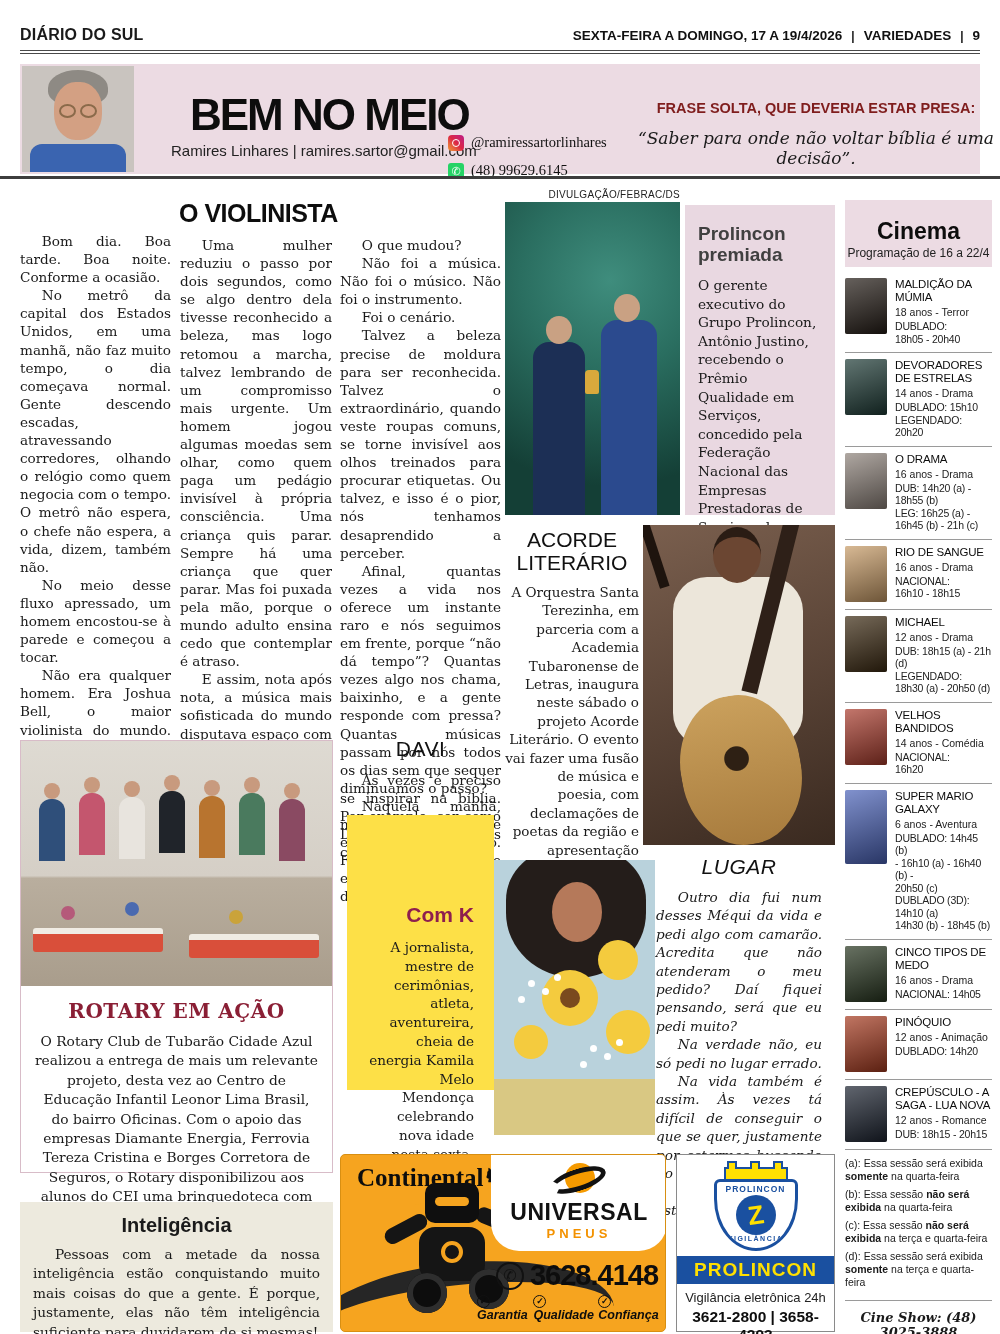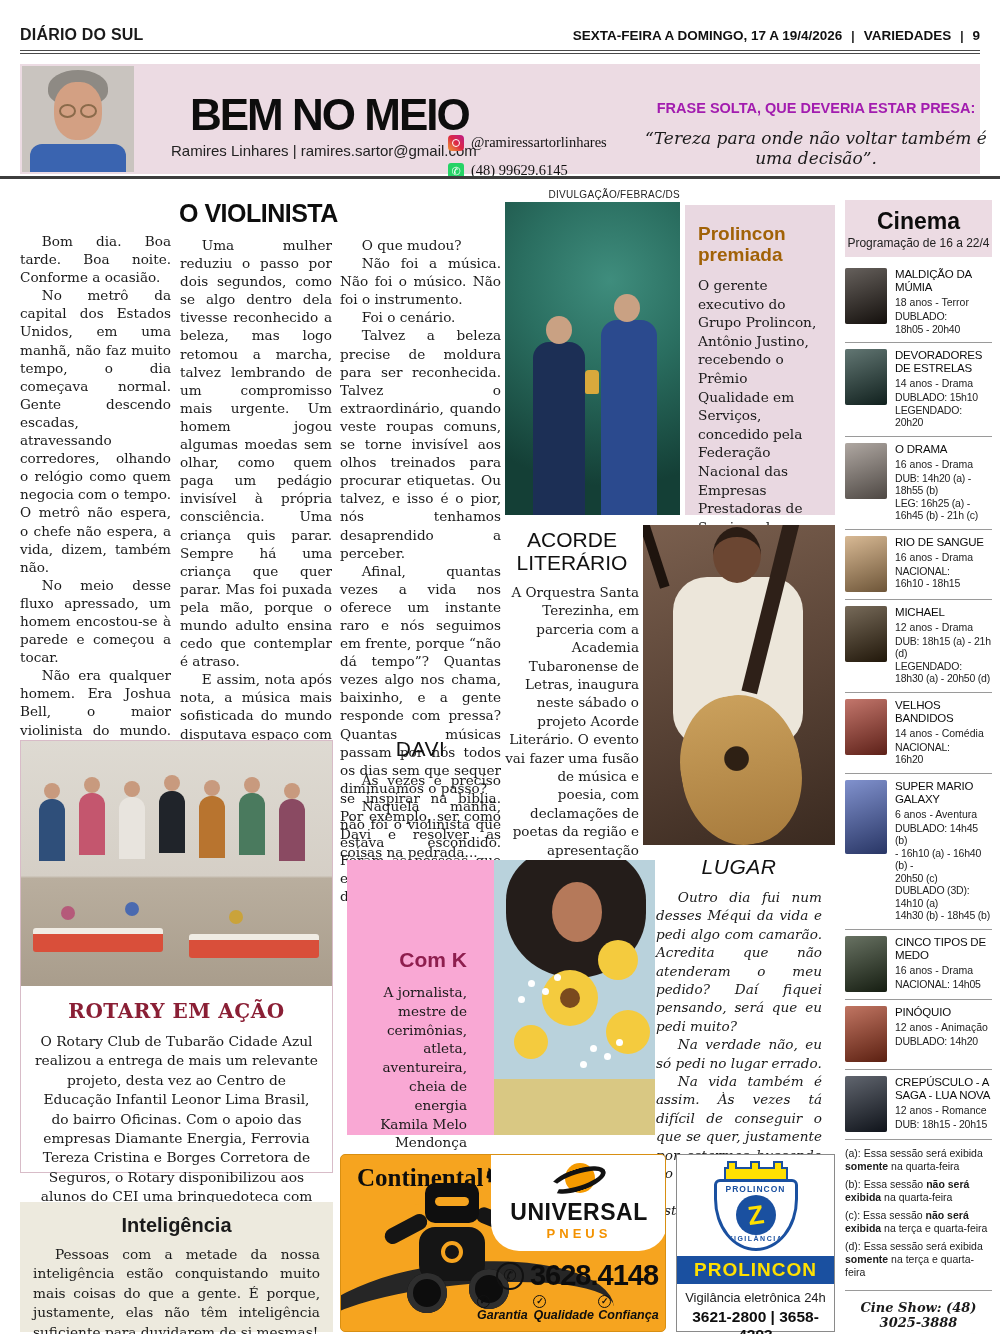--- a/index.html
+++ b/index.html
@@ -27,21 +27,21 @@
   .agl1 { left:37px; } .agl2 { left:58px; }
   .ashirt { position:absolute; left:8px; bottom:0; width:96px; height:28px; background:#3a64b0; border-radius:12px 12px 0 0; }
   .mh-title { position:absolute; left:150px; top:26px; font-family:"Liberation Sans",sans-serif; font-weight:700; font-size:44px; letter-spacing:-2px; color:#0d0d0d;margin-left:20px; }
   .mh-byline { position:absolute; left:151px; top:78px; font-family:"Liberation Sans",sans-serif; font-size:15px; color:#222; }
   .contacts { position:absolute; left:428px; top:28px; font-family:Liberation Serif, serif; font-size:14.5px; color:#111;margin-top:42px; }
   .c-row { display:flex; align-items:center; gap:7px; margin-bottom:11px; }
   .ig-icon { width:16px; height:16px; border-radius:4px; background:linear-gradient(45deg,#f09433,#e6683c,#dc2743,#cc2366,#bc1888); position:relative; flex:none; }
   .ig-icon i { position:absolute; left:4px; top:4px; width:8px; height:8px; border:1.5px solid #fff; border-radius:50%; }
   .wa-icon { width:16px; height:16px; border-radius:3px; background:#25d366; color:#fff; font-size:11px; line-height:16px; text-align:center; flex:none; font-style:normal; }
   .frase { position:absolute; left:615px; top:36px; width:362px; text-align:center; }
-  .frase-label { font-family:"Liberation Sans",sans-serif; font-weight:700; font-size:14.5px; color:#a21caf; }
+  .frase-label { font-family:"Liberation Sans",sans-serif; font-weight:700; font-size:14.5px; color:#7f1d1d; }
   .frase-quote { margin-top:12px; font-style:italic; font-size:17px; color:#1a1a1a; }
 
   
   .headline { position:absolute; left:179px; top:199px; width:325px; font-family:"Liberation Sans",sans-serif; font-weight:700; font-size:25px; letter-spacing:-.5px; color:#0d0d0d; }
   .col { position:absolute; font-size:13.6px; line-height:18.1px; text-align:justify; }
   .col p { text-indent:1.6em; }
   .col1 { left:20px;  top:232px; width:151px; }
   .col2 { left:180px; top:236px; width:152px; }
   .col3 { left:340px; top:236px; width:161px; }
 
@@ -54,21 +54,21 @@
   .award-cap { position:absolute; left:505px; top:189px; width:175px; text-align:right; font-family:"Liberation Sans",sans-serif; font-size:10px; letter-spacing:.3px; color:#222; }
   .award-photo { position:absolute; left:505px; top:202px; width:175px; height:313px; background:radial-gradient(circle at 60% 25%, #3f8d7d 0%, #2a6e60 35%, #143f36 80%); overflow:hidden; }
   .man { position:absolute; border-radius:16px 16px 0 0; }
   .man::before { content:""; position:absolute; top:-26px; left:13px; width:26px; height:28px; border-radius:50%; background:#c9a183; }
   .man1 { left:28px; top:140px; width:52px; height:180px; background:#1c2f55; }
   .man2 { left:96px; top:118px; width:56px; height:200px; background:#2b4a8e; }
   .troph { position:absolute; left:80px; top:168px; width:14px; height:24px; background:#d9a93c; border-radius:4px 4px 2px 2px; box-shadow:0 26px 0 -8px #b8892e; }
 
   
   .pnews { position:absolute; left:685px; top:205px; width:150px; height:310px; background:#e9d8e1; padding:18px 13px; }
-  .pnews h3 { font-family:"Liberation Sans",sans-serif; font-weight:700; font-size:19px; line-height:21px; color:#a16207; }
+  .pnews h3 { font-family:"Liberation Sans",sans-serif; font-weight:700; font-size:19px; line-height:21px; color:#404040; }
   .pnews .body { margin-top:11px; font-size:13.7px; line-height:18.6px; }
 
   
   .acorde { position:absolute; left:505px; top:528px; width:134px; }
   .acorde .t { font-family:"Liberation Sans",sans-serif; font-size:21px; line-height:23px; text-align:center; color:#111; }
   .acorde .body { margin-top:9px; font-size:13.5px; line-height:18.4px; text-align:right; }
   .musicians-photo { position:absolute; left:643px; top:525px; width:192px; height:320px; background:linear-gradient(160deg,#7a5f4e,#4e3a2e 70%,#3a2a20); overflow:hidden; }
   .m-shirt { position:absolute; left:30px; top:52px; width:130px; height:170px; background:#ece6da; border-radius:34px; }
   .m-head { position:absolute; left:70px; top:2px; width:48px; height:56px; background:#6b4632; border-radius:50%; border-top:10px solid #2a1c14; }
   .g-neck { position:absolute; left:120px; top:-10px; width:16px; height:180px; background:#2e2018; transform:rotate(14deg); }
@@ -84,21 +84,21 @@
   .rotary { position:absolute; left:20px; top:740px; width:313px; height:433px; border:1px solid #d8bcc8; background:#fff; }
   .rotary-photo { position:relative; width:100%; height:245px; background:linear-gradient(#dedad2 0%, #d5cfc6 55%, #b9ae9e 56%, #a99d8c 100%); overflow:hidden; }
   .pers { position:absolute; width:26px; height:62px; border-radius:12px 12px 0 0; }
   .pers::before { content:""; position:absolute; top:-16px; left:5px; width:16px; height:16px; border-radius:50%; background:#c89a7e; }
   .rtable { position:absolute; height:24px; background:#d94f3a; border-top:6px solid #f0ece4; border-radius:3px; }
   .kid { position:absolute; width:14px; height:14px; border-radius:50%; }
   .rotary h3 { margin-top:13px; text-align:center; font-weight:700; font-size:20px; letter-spacing:.5px; color:#8a1f35; }
   .rotary .body { margin:9px 12px 0; text-align:center; font-size:13.8px; line-height:19.4px; }
 
   
-  .comk { position:absolute; left:347px; top:860px; width:147px; height:275px; background:#f9a8d4; padding:88px 27px 0; }
+  .comk { position:absolute; left:347px; top:815px; width:147px; height:275px; background:#fde047; padding:88px 20px 0; }
   .comk h3 { text-align:right; font-family:"Liberation Sans",sans-serif; font-weight:700; font-size:21px; color:#8e1e4e; }
   .comk .body { margin-top:11px; font-size:13.6px; line-height:18.8px; text-align:right; }
   .kamila-photo { position:absolute; left:494px; top:860px; width:161px; height:275px; background:#b9d2dc; overflow:hidden; }
   .khair { position:absolute; left:12px; top:-12px; width:140px; height:130px; background:#241d1a; border-radius:40% 40% 50% 50%; }
   .kface { position:absolute; left:58px; top:22px; width:50px; height:60px; background:#b5795a; border-radius:50%; }
   .kwrap { position:absolute; left:0; bottom:0; width:100%; height:56px; background:#d9c883; }
   .fl { position:absolute; border-radius:50%; background:#f4cb3e; }
   .fc { position:absolute; border-radius:50%; background:#7a4a1e; }
   .bb { position:absolute; width:7px; height:7px; border-radius:50%; background:#fff; box-shadow:14px 8px 0 #fff, -10px 16px 0 #fff, 26px -6px 0 #fff; }
 
@@ -146,21 +146,21 @@
   .scirc { width:40px; height:40px; margin:1px auto 0; background:#1a50a0; border-radius:50%; text-align:center; }
   .szed { color:#ffe000; font-family:"Liberation Sans",sans-serif; font-weight:700; font-size:26px; line-height:40px; display:inline-block; transform:rotate(-8deg); }
   .arc-bot { font-family:"Liberation Sans",sans-serif; font-weight:700; font-size:7px; color:#1a50a0; text-align:center; letter-spacing:1.5px; }
   .pbar { height:28px; margin-top:5px; background:#1a50a0; text-align:center; }
   .pbar span { font-family:"Liberation Sans",sans-serif; font-weight:700; font-size:19px; letter-spacing:1px; color:#ffe000; line-height:28px; }
   .pline1 { font-family:"Liberation Sans",sans-serif; font-size:13px; text-align:center; margin-top:6px; color:#222; }
   .pphones { font-family:"Liberation Sans",sans-serif; font-weight:700; font-size:15.5px; text-align:center; margin-top:3px; color:#0d0d0d; }
 
   
   .cinema { position:absolute; left:845px; top:200px; width:147px; height:1134px; overflow:hidden; font-family:"Liberation Sans",sans-serif; }
-  .cin-head { background:#ecdbe3; padding:8px 0 7px; text-align:center; margin-bottom:5px; }
+  .cin-head { background:#ecdbe3; padding:18px 0 7px; text-align:center; margin-bottom:5px; }
   .cin-title { font-weight:700; font-size:23px; color:#0d0d0d; }
   .cin-sub { font-size:12px; margin-top:1px; color:#222; }
   .movie { display:flex; gap:8px; padding:6px 0 7px; border-bottom:1px solid #9a9a9a; }
   .poster { width:42px; height:56px; border-radius:2px; flex:none; position:relative; overflow:hidden; }
   .poster::after { content:""; position:absolute; inset:0; background:linear-gradient(160deg,rgba(255,255,255,.3),rgba(0,0,0,.45)); }
   .minfo { flex:1; min-width:0; }
   .m-title { font-size:11.5px; line-height:13px; letter-spacing:-.2px; color:#0d0d0d; }
   .m-rating { font-size:10.5px; line-height:13px; margin-top:2px; color:#222; }
   .m-lines { margin-top:1px; }
   .m-line { font-size:10.5px; line-height:12.5px; letter-spacing:-.2px; color:#222; }
@@ -204,21 +204,21 @@
           </span>
         <span>@ramiressartorlinhares</span>
       </div>
       <div class="c-row">
         <i class="wa-icon">✆</i>
         <span>(48) 99629.6145</span>
       </div>
     </div>
     <div class="frase">
       <div class="frase-label">FRASE SOLTA, QUE DEVERIA ESTAR PRESA:</div>
-      <div class="frase-quote">“Tereza para onde não voltar também é uma decisão”.</div>
+      <div class="frase-quote">“Saber para onde não voltar bíblia é uma decisão”.</div>
     </div>
   </div>
   <div class="mastrule"></div>
 
   <h1 class="headline">O VIOLINISTA</h1>
   <div class="col col1">
     <p>Bom dia. Boa tarde. Boa noite. Conforme a ocasião.</p>
     <p>No metrô da capital dos Estados Unidos, em uma manhã, não faz muito tempo, o dia começava normal. Gente descendo escadas, atravessando corredores, olhando o relógio como quem negocia com o tempo. O metrô não espera, o chefe não espera, a vida, dizem, também não.</p>
     <p>No meio desse fluxo apressado, um homem encostou-se à parede e começou a tocar.</p>
     <p>Não era qualquer homem. Era Joshua Bell, o maior violinista do mundo. Não era qualquer som. Era Johann Sebastian Bach deslizando pelas cordas de um Stradivarius de 1713, desses que carregam séculos na madeira e milhões no valor. Mas ali, naquele subterrâneo de Washington, D.C., nada disso parecia importar.</p>

